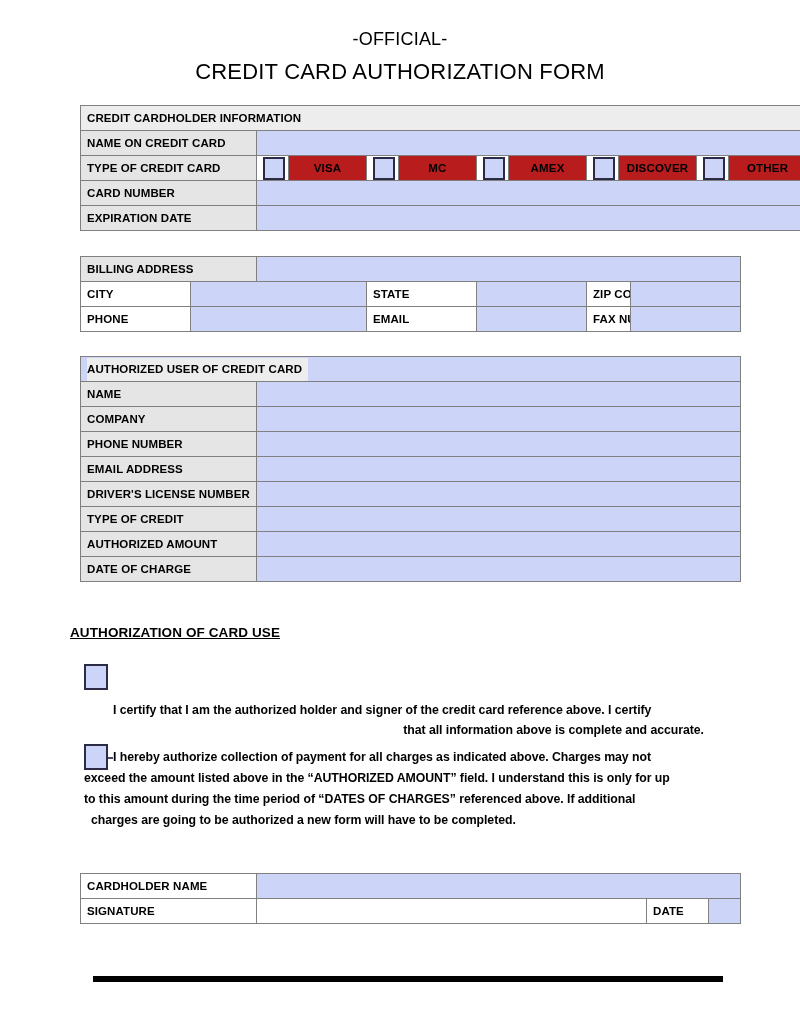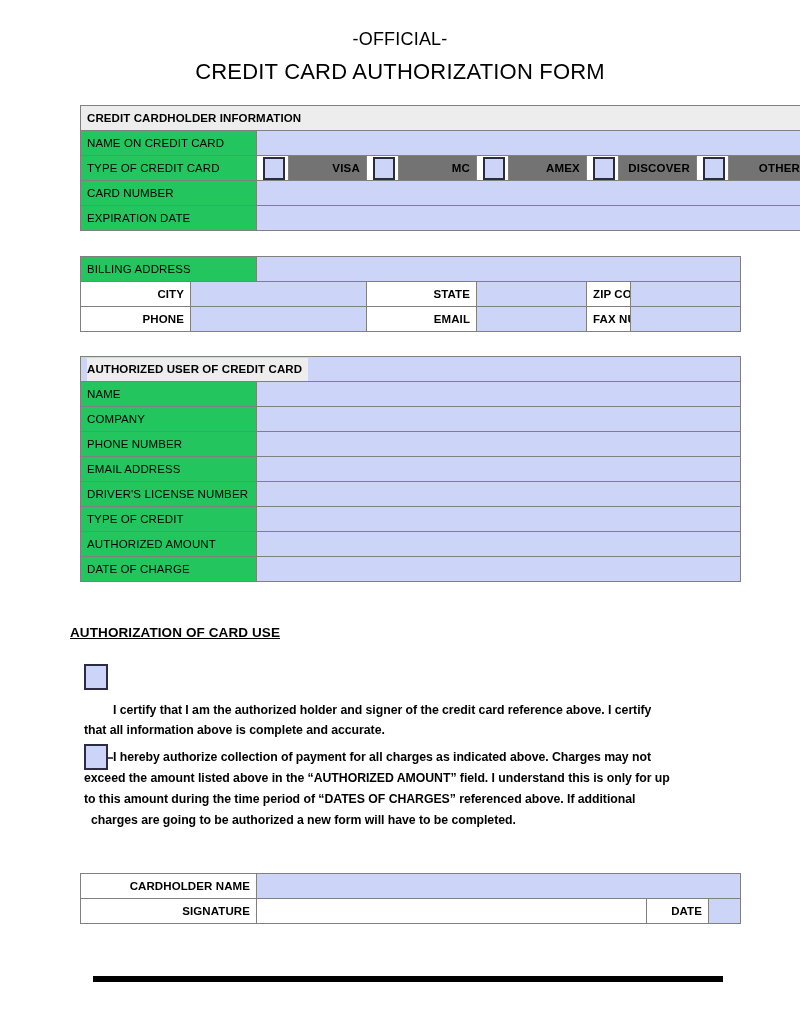--- a/index.html
+++ b/index.html
@@ -37,22 +37,22 @@
     font-size: 11.5px;
   }
   .tbl td {
     border: 1px solid #808080;
     padding: 0 6px;
     height: 25px;
     vertical-align: middle;
     white-space: nowrap;
     overflow: hidden;
   }
-  .lbl   { background: #22c55e; font-weight: 400; letter-spacing: .1px; }
-  .lbl-c { background: #ffffff; font-weight: 700; text-align: right; letter-spacing: .1px; }
+  .lbl   { background: #e5e5e5; font-weight: 700; letter-spacing: .1px; }
+  .lbl-c { background: #ffffff; font-weight: 700; text-align: left; letter-spacing: .1px; }
   .fill  { background: #ccd4f7; }
   .blank { background: #ffffff; }
   .hdr   { background: #ededed; font-weight: 700; letter-spacing: .1px; }
 
   
   .hdr-split { padding: 0; border: 1px solid #808080; background: #ccd4f7; }
   .hdr-split .gray-part {
     display: inline-block;
     background: #ededed;
     height: 23px; line-height: 23px;
@@ -64,21 +64,21 @@
 
   
   .cb-cell { padding: 0; text-align: center; background: #ffffff; }
   .cb-box {
     width: 22px; height: 23px;
     margin: 0 auto;
     background: #ccd4f7;
     border: 2px solid #2b2b45;
   }
   .cardtype-name {
-    background: #737373; text-align: right; font-weight: 700; letter-spacing: .2px;
+    background: #b91c1c; text-align: center; font-weight: 700; letter-spacing: .2px;
   }
 
   
   .auth-heading {
     position: absolute;
     font-size: 13.5px; font-weight: 700;
     text-decoration: underline;
     letter-spacing: .1px;
   }
   .para {
@@ -253,21 +253,21 @@
         <td class="lbl">DATE OF CHARGE</td>
         <td class="fill"></td>
       </tr>
     </tbody>
   </table>
 
   <div class="auth-heading" style="left:70px; top:625px;">AUTHORIZATION OF CARD USE</div>
 
   <div class="para-box" style="left:84px; top:664px; width:24px; height:26px;"></div>
   <div class="para" style="left:113px; top:668px; width:620px;margin-top:32px;">I certify that I am the authorized holder and signer of the credit card reference above. I certify</div>
-  <div class="para" style="left:84px; top:720px; width:620px;">that all information above is complete and accurate.</div>
+  <div class="para" style="left:84px; top:720px; width:620px;text-align:right;">that all information above is complete and accurate.</div>
 
   <div class="para-box" style="left:84px; top:744px; width:24px; height:26px;"></div>
   <div class="dash" style="left:108px; top:757px;"></div>
   <div class="para" style="left:113px; top:747px; width:620px;">I hereby authorize collection of payment for all charges as indicated above. Charges may not</div>
   <div class="para" style="left:84px; top:789px; width:650px;">to this amount during the time period of “DATES OF CHARGES” referenced above. If additional</div>
   <div class="para" style="left:84px; top:768px; width:650px;">exceed the amount listed above in the “AUTHORIZED AMOUNT” field.  I understand this is only for up</div>
   <div class="para" style="left:84px; top:810px; width:650px;margin-left:7px;">charges are going to be authorized a new form will have to be completed.</div>
 
   <table class="tbl" style="left:80px; top:873px; width:660px;">
     <colgroup>

